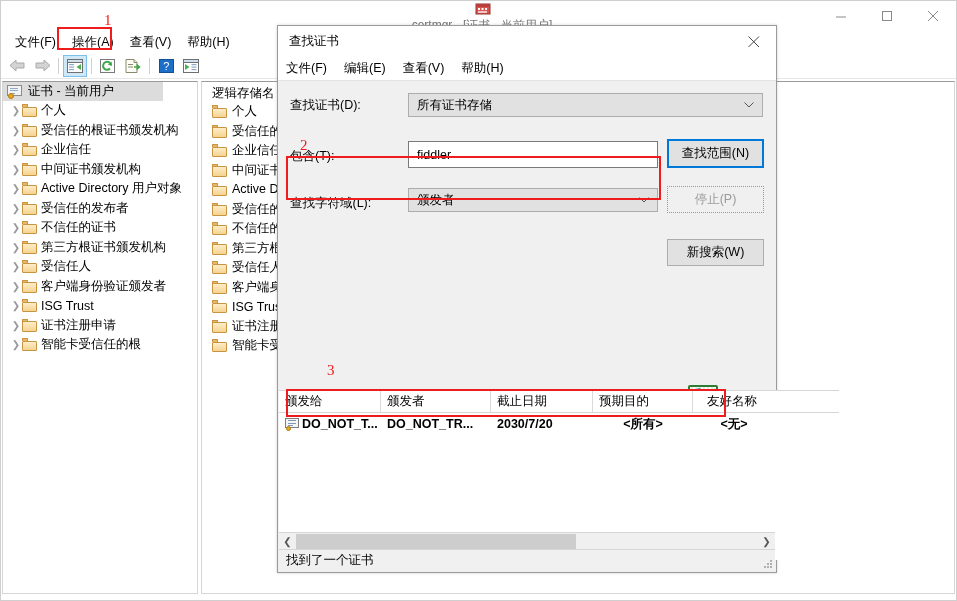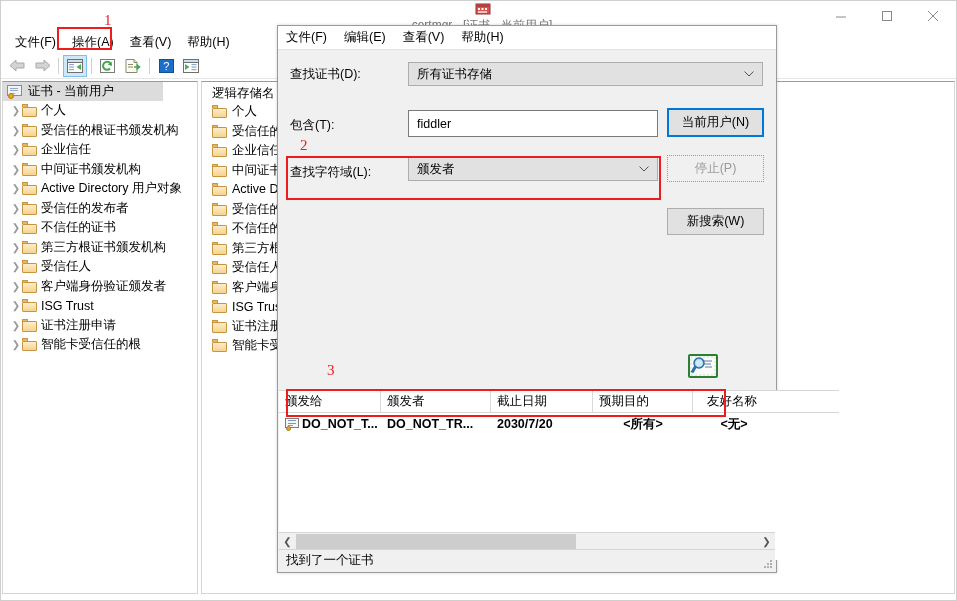--- a/index.html
+++ b/index.html
@@ -531,20 +531,29 @@
               <span class="body"></span>
             </span>
             <span class="lbl">智能卡受信任的根</span>
           </div>
         </div>
     </div>
   </div>
 
   <div class="dialog">
 
+    <div class="dlg-title">
+      <span>查找证书</span>
+      <div class="dlg-close">
+        <svg width="12" height="12">
+          <line x1="0.5" y1="0.5" x2="11" y2="11" stroke="#444"></line>
+          <line x1="11" y1="0.5" x2="0.5" y2="11" stroke="#444"></line>
+        </svg>
+      </div>
+    </div>
 
     <div class="dlg-menubar">
       <div class="dlg-menu-item">文件(F)</div>
       <div class="dlg-menu-item">编辑(E)</div>
       <div class="dlg-menu-item">查看(V)</div>
       <div class="dlg-menu-item">帮助(H)</div>
     </div>
 
     <div class="dlg-body">
 
@@ -572,21 +581,21 @@
       </div>
       <div class="combo" style="position:absolute; left:130px; top:107px; width:250px;">
         <span>颁发者</span>
         <span class="caret">
           <svg width="10" height="6">
               <path d="M0.5 0.5 L5 5 L9.5 0.5" fill="none" stroke="#555"></path>
             </svg>
         </span>
       </div>
 
-      <div class="btn primary" style="position:absolute; left:389px; top:58px; width:97px; height:29px;">当前用户(N)</div>
+      <div class="btn primary" style="position:absolute; left:389px; top:58px; width:97px; height:29px;">查找范围(N)</div>
       <div class="btn disabled" style="position:absolute; left:389px; top:105px; width:97px; height:27px;">停止(P)</div>
       <div class="btn" style="position:absolute; left:389px; top:158px; width:97px; height:27px;">新搜索(W)</div>
 
       <div class="anim-icon" style="left:410px; top:304px;">
         <svg width="26" height="20" viewBox="0 0 26 20">
           <rect x="0" y="0" width="26" height="20" fill="#fbfbfb"></rect>
           <rect x="1" y="1" width="24" height="18" fill="none" stroke="#bfe3c0" stroke-dasharray="2 2"></rect>
           <path d="M14 5 L22 5 M14 8 L21 8 M15 11 L22 11" stroke="#5b7fa8" stroke-width="1"></path>
           <circle cx="9" cy="7" r="5" fill="#a8d8e8" stroke="#2b6ea8" stroke-width="1.5"></circle>
           <circle cx="9" cy="7" r="3.2" fill="#cdeaf4"></circle>

